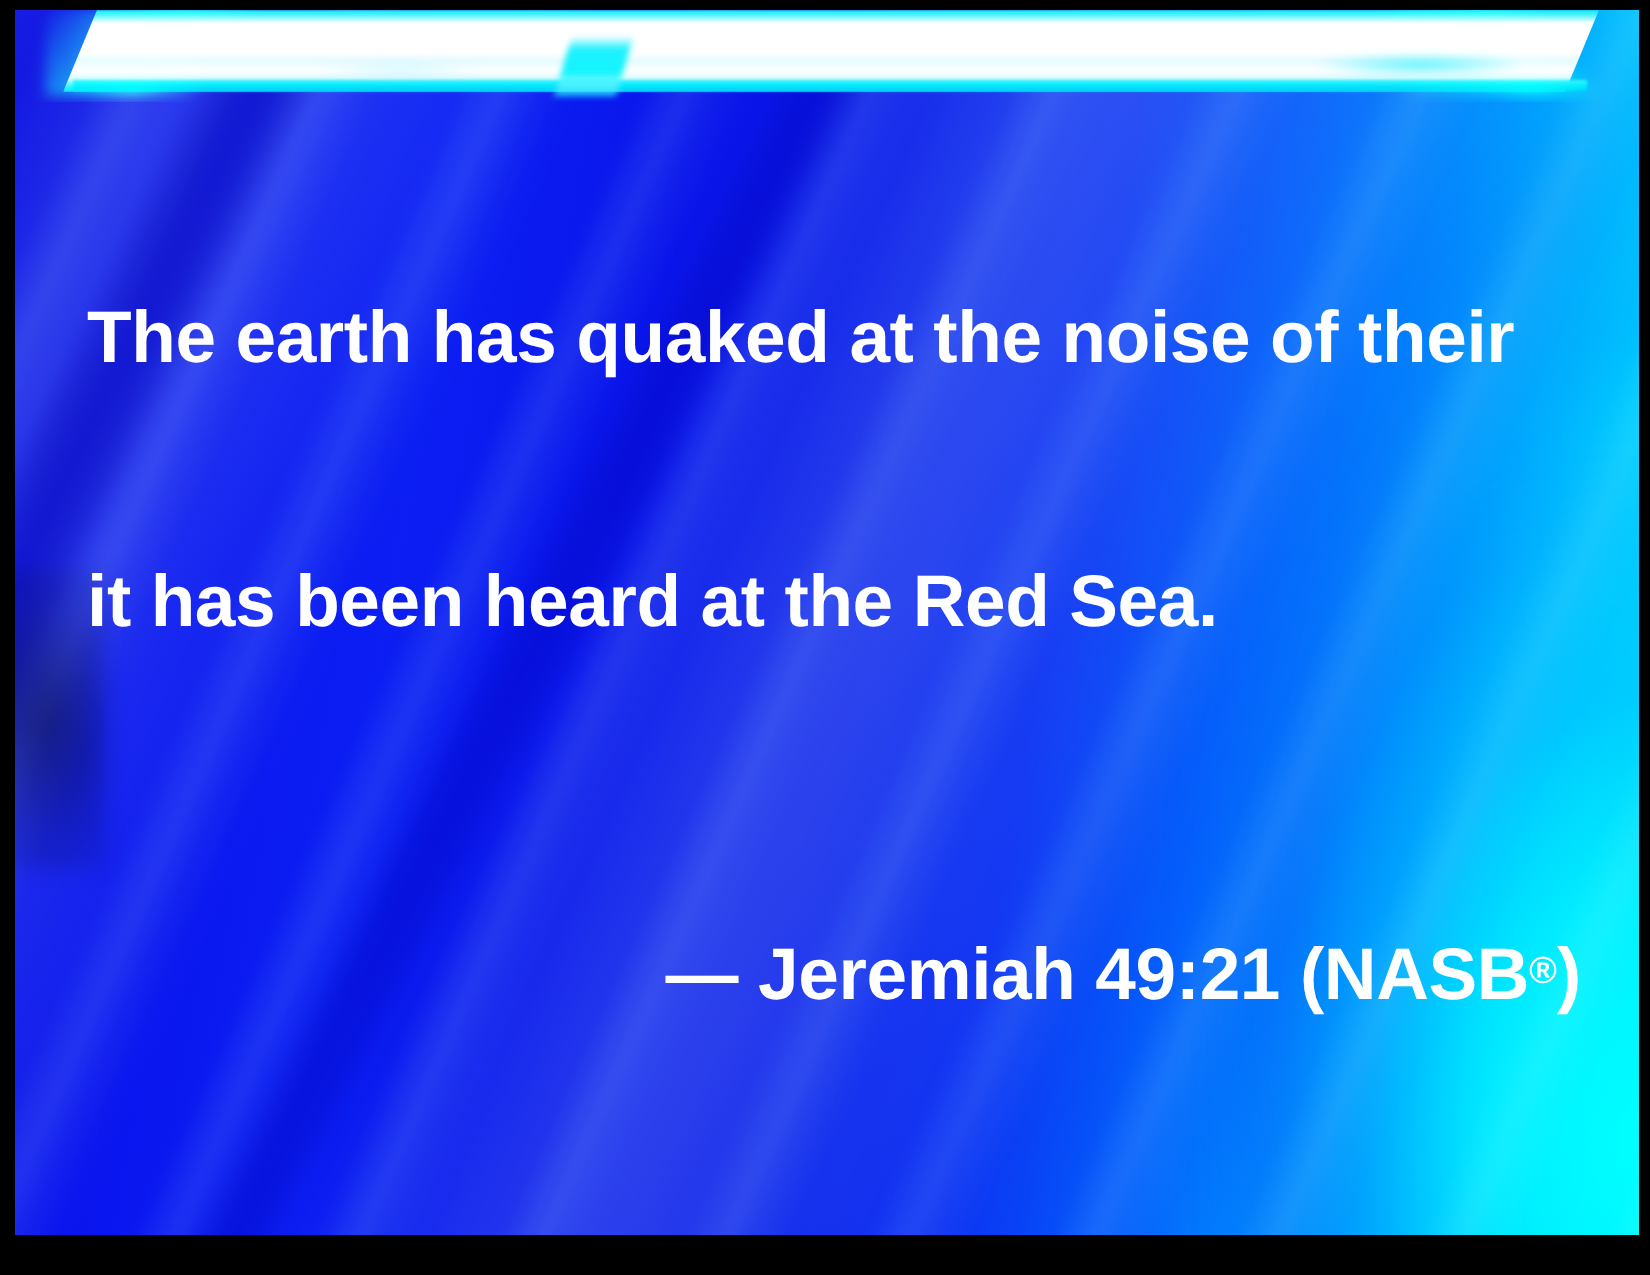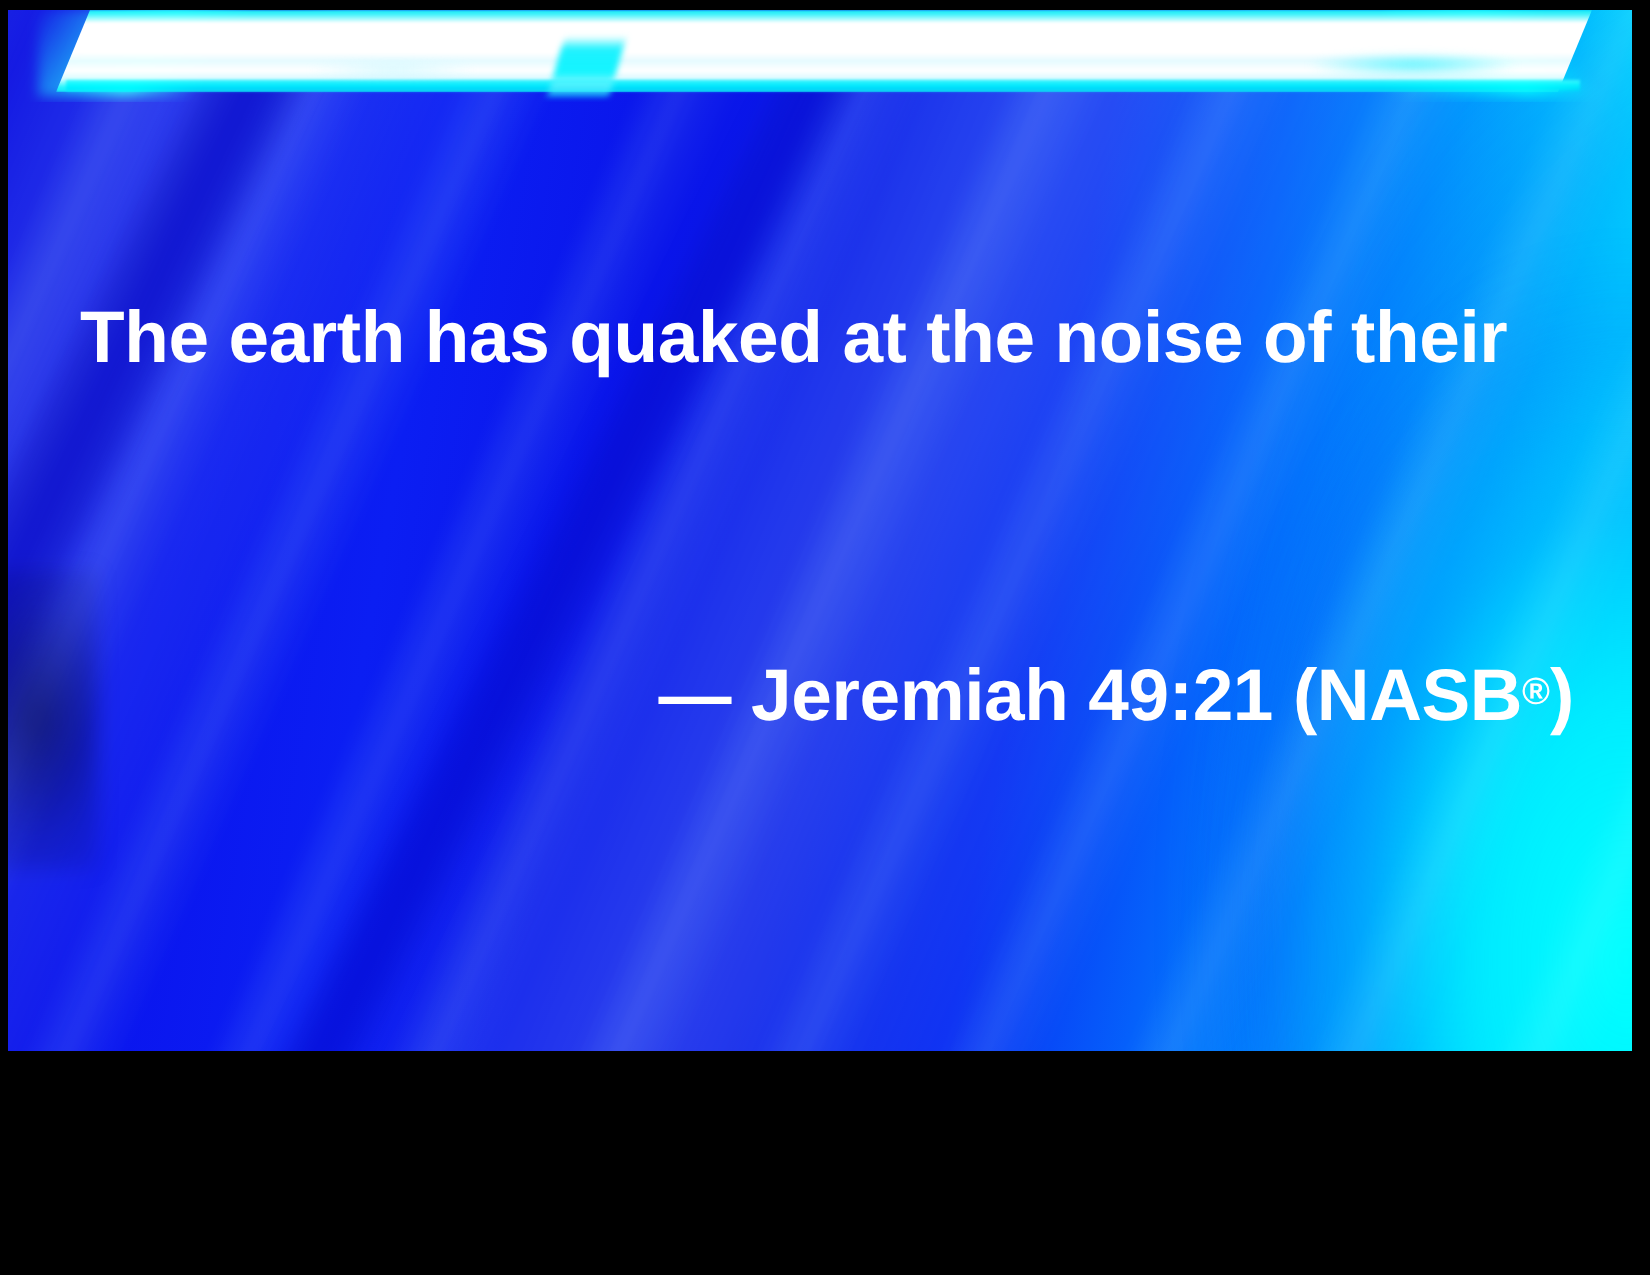--- a/index.html
+++ b/index.html
@@ -20,24 +20,24 @@
     position: relative;
     width: 1650px;
     height: 1275px;
     background: #000000;
     overflow: hidden;
   }
 
   
   #canvas {
     position: absolute;
-    left: 8px;
+    left: 15px;
     top: 10px;
     width: 1624px;
-    height: 1041px;
+    height: 1225px;
     overflow: hidden;
     background: #0b16e8;
   }
 
   
   .bg-base {
     position: absolute;
     inset: 0;
     background:
       linear-gradient(100deg,
@@ -298,21 +298,21 @@
     white-space: pre-wrap;
     text-rendering: geometricPrecision;
   }
   .verse .line {
     display: block;
   }
   .attribution {
     display: block;
     text-align: right;
     padding-right: 6px;
-    margin-top: 2px;
+    margin-top: 17px;
     white-space: nowrap;
   }
   .reg-mark {
     font-size: 0.52em;
     vertical-align: 0.42em;
     font-weight: bold;
     letter-spacing: 0;
   }
 </style>
 </head>
@@ -337,18 +337,19 @@
       <div class="top-bar-underline"></div>
       <div class="top-bar-left-glow"></div>
       <div class="top-bar-right-glow"></div>
       <div class="top-bar-streak"></div>
       <div class="top-bar-smudge"></div>
       <div class="top-bar-smudge s2"></div>
     </div>
 
     <div class="verse">
       <span class="line">The earth has quaked at the noise of their</span>
+      <span class="line">it has been heard at the Red Sea.</span>
 
       <span class="attribution"><span>—</span><span> </span><span>Jeremiah</span><span> </span><span>49:21</span><span> </span><span>(</span><span>NASB</span><span class="reg-mark">®</span><span>)</span></span>
     </div>
 
   </div>
 </div>
 
 </body></html>

